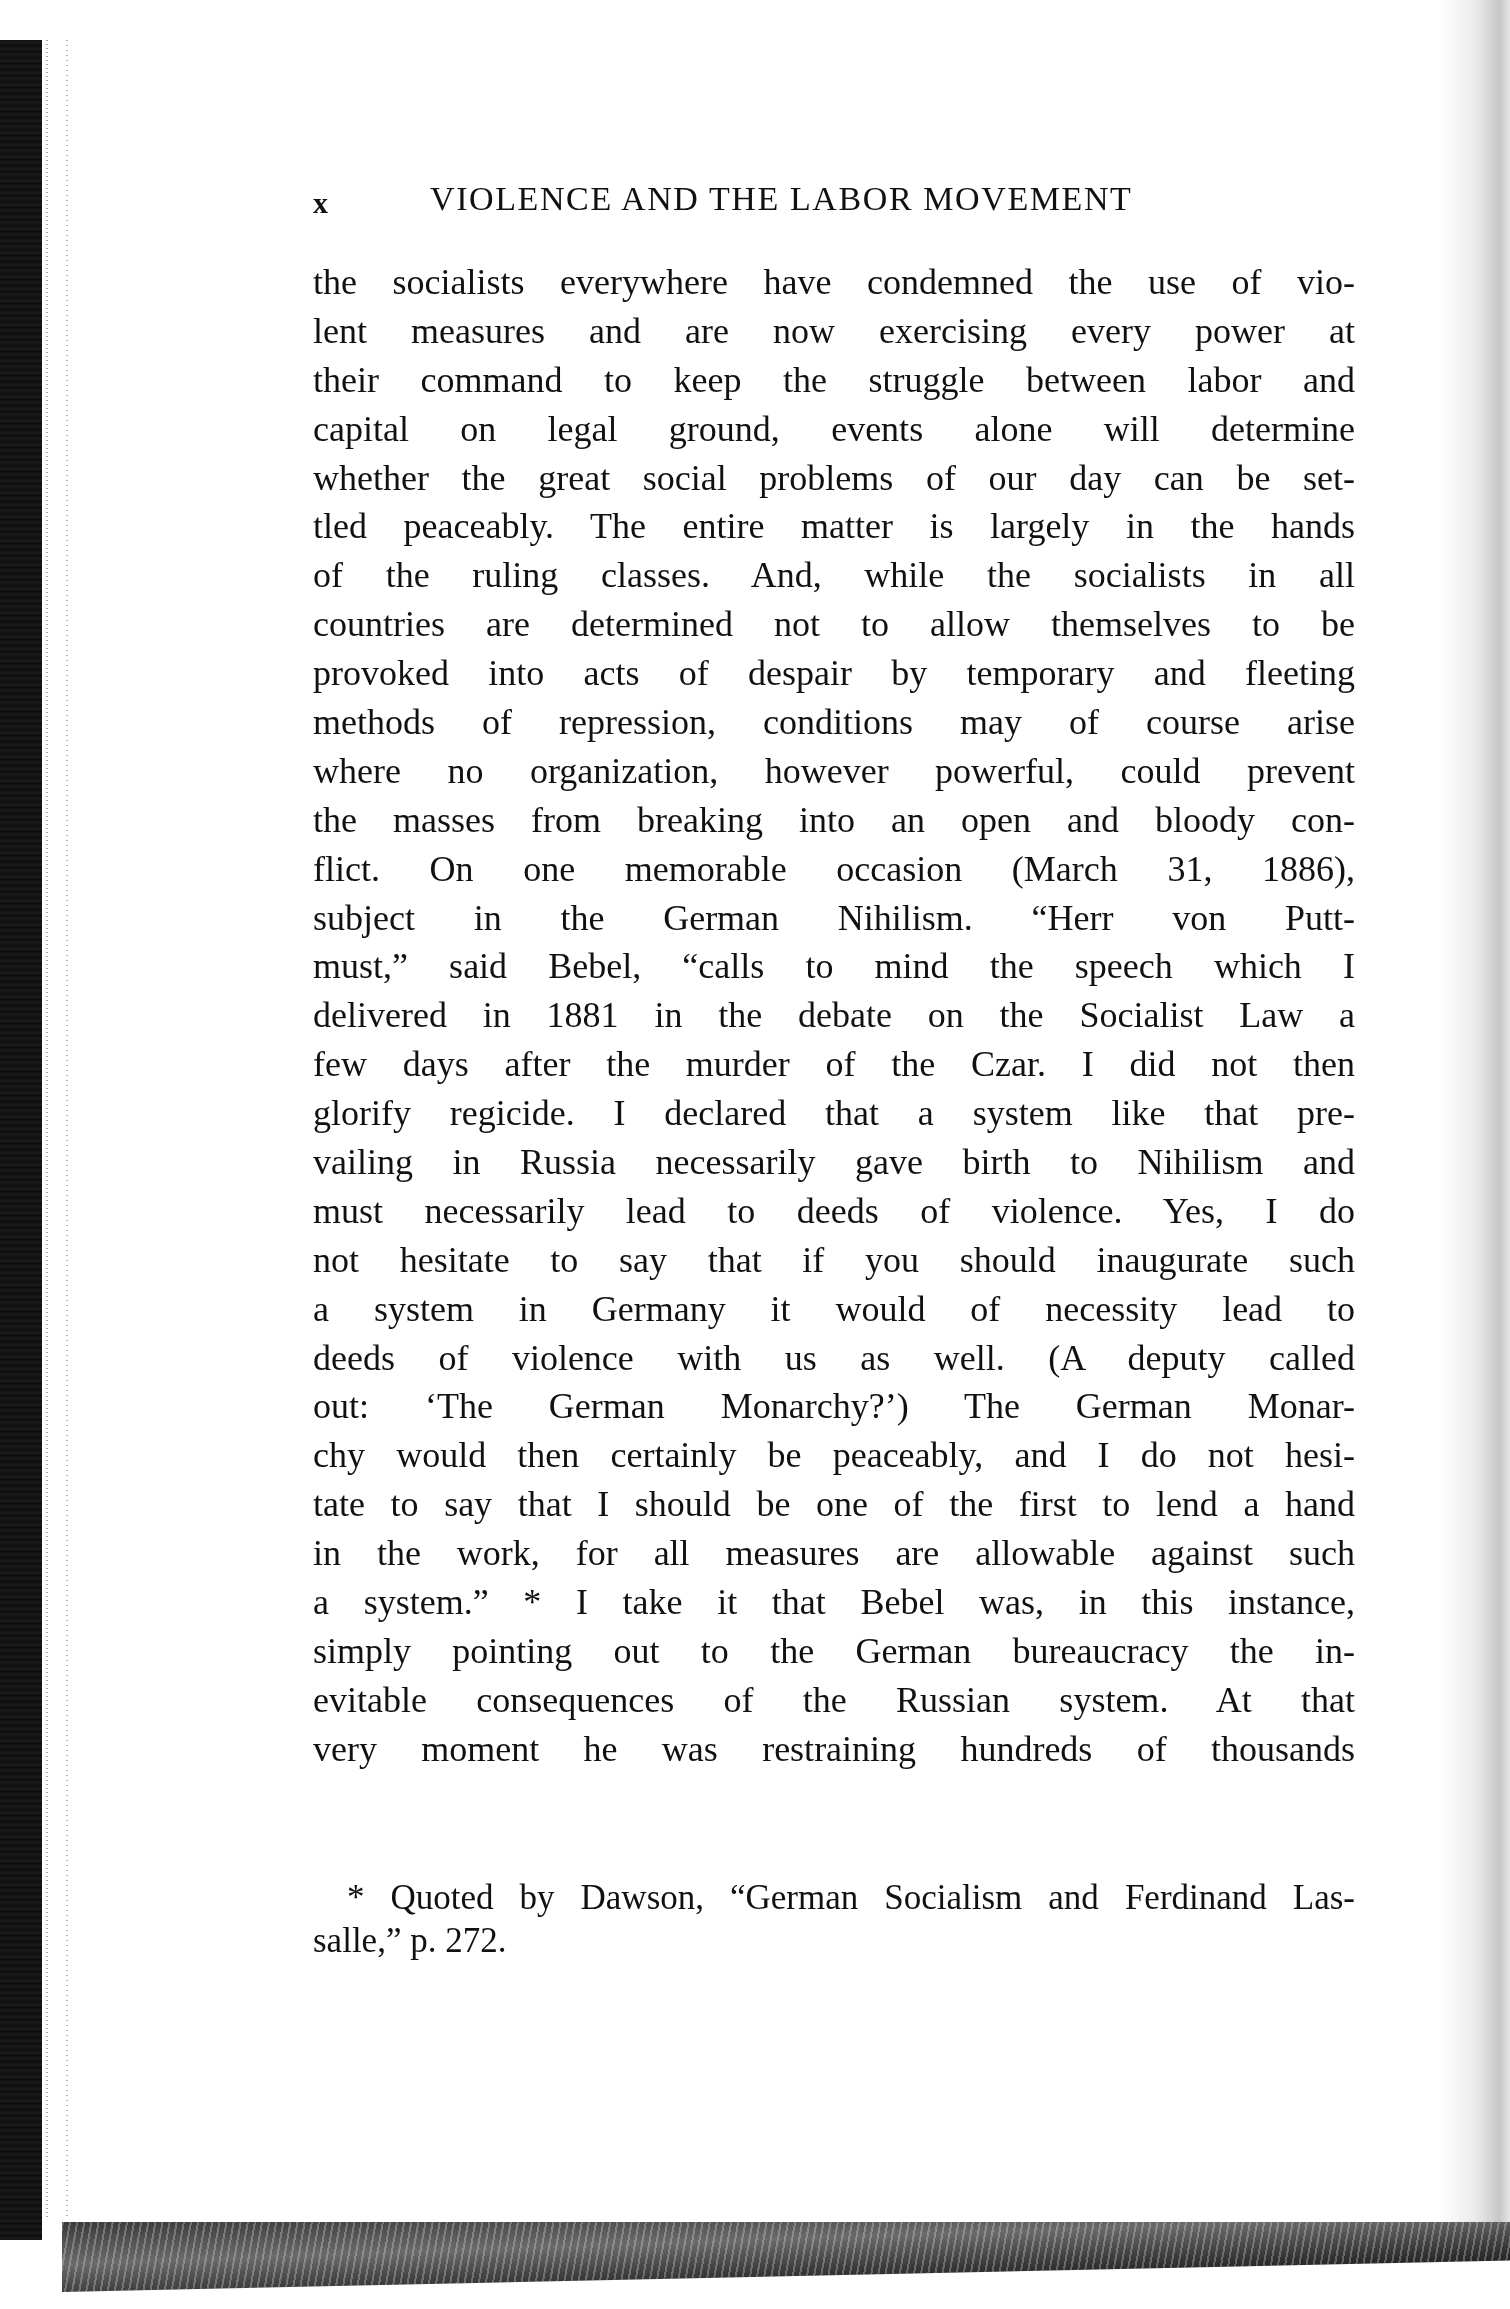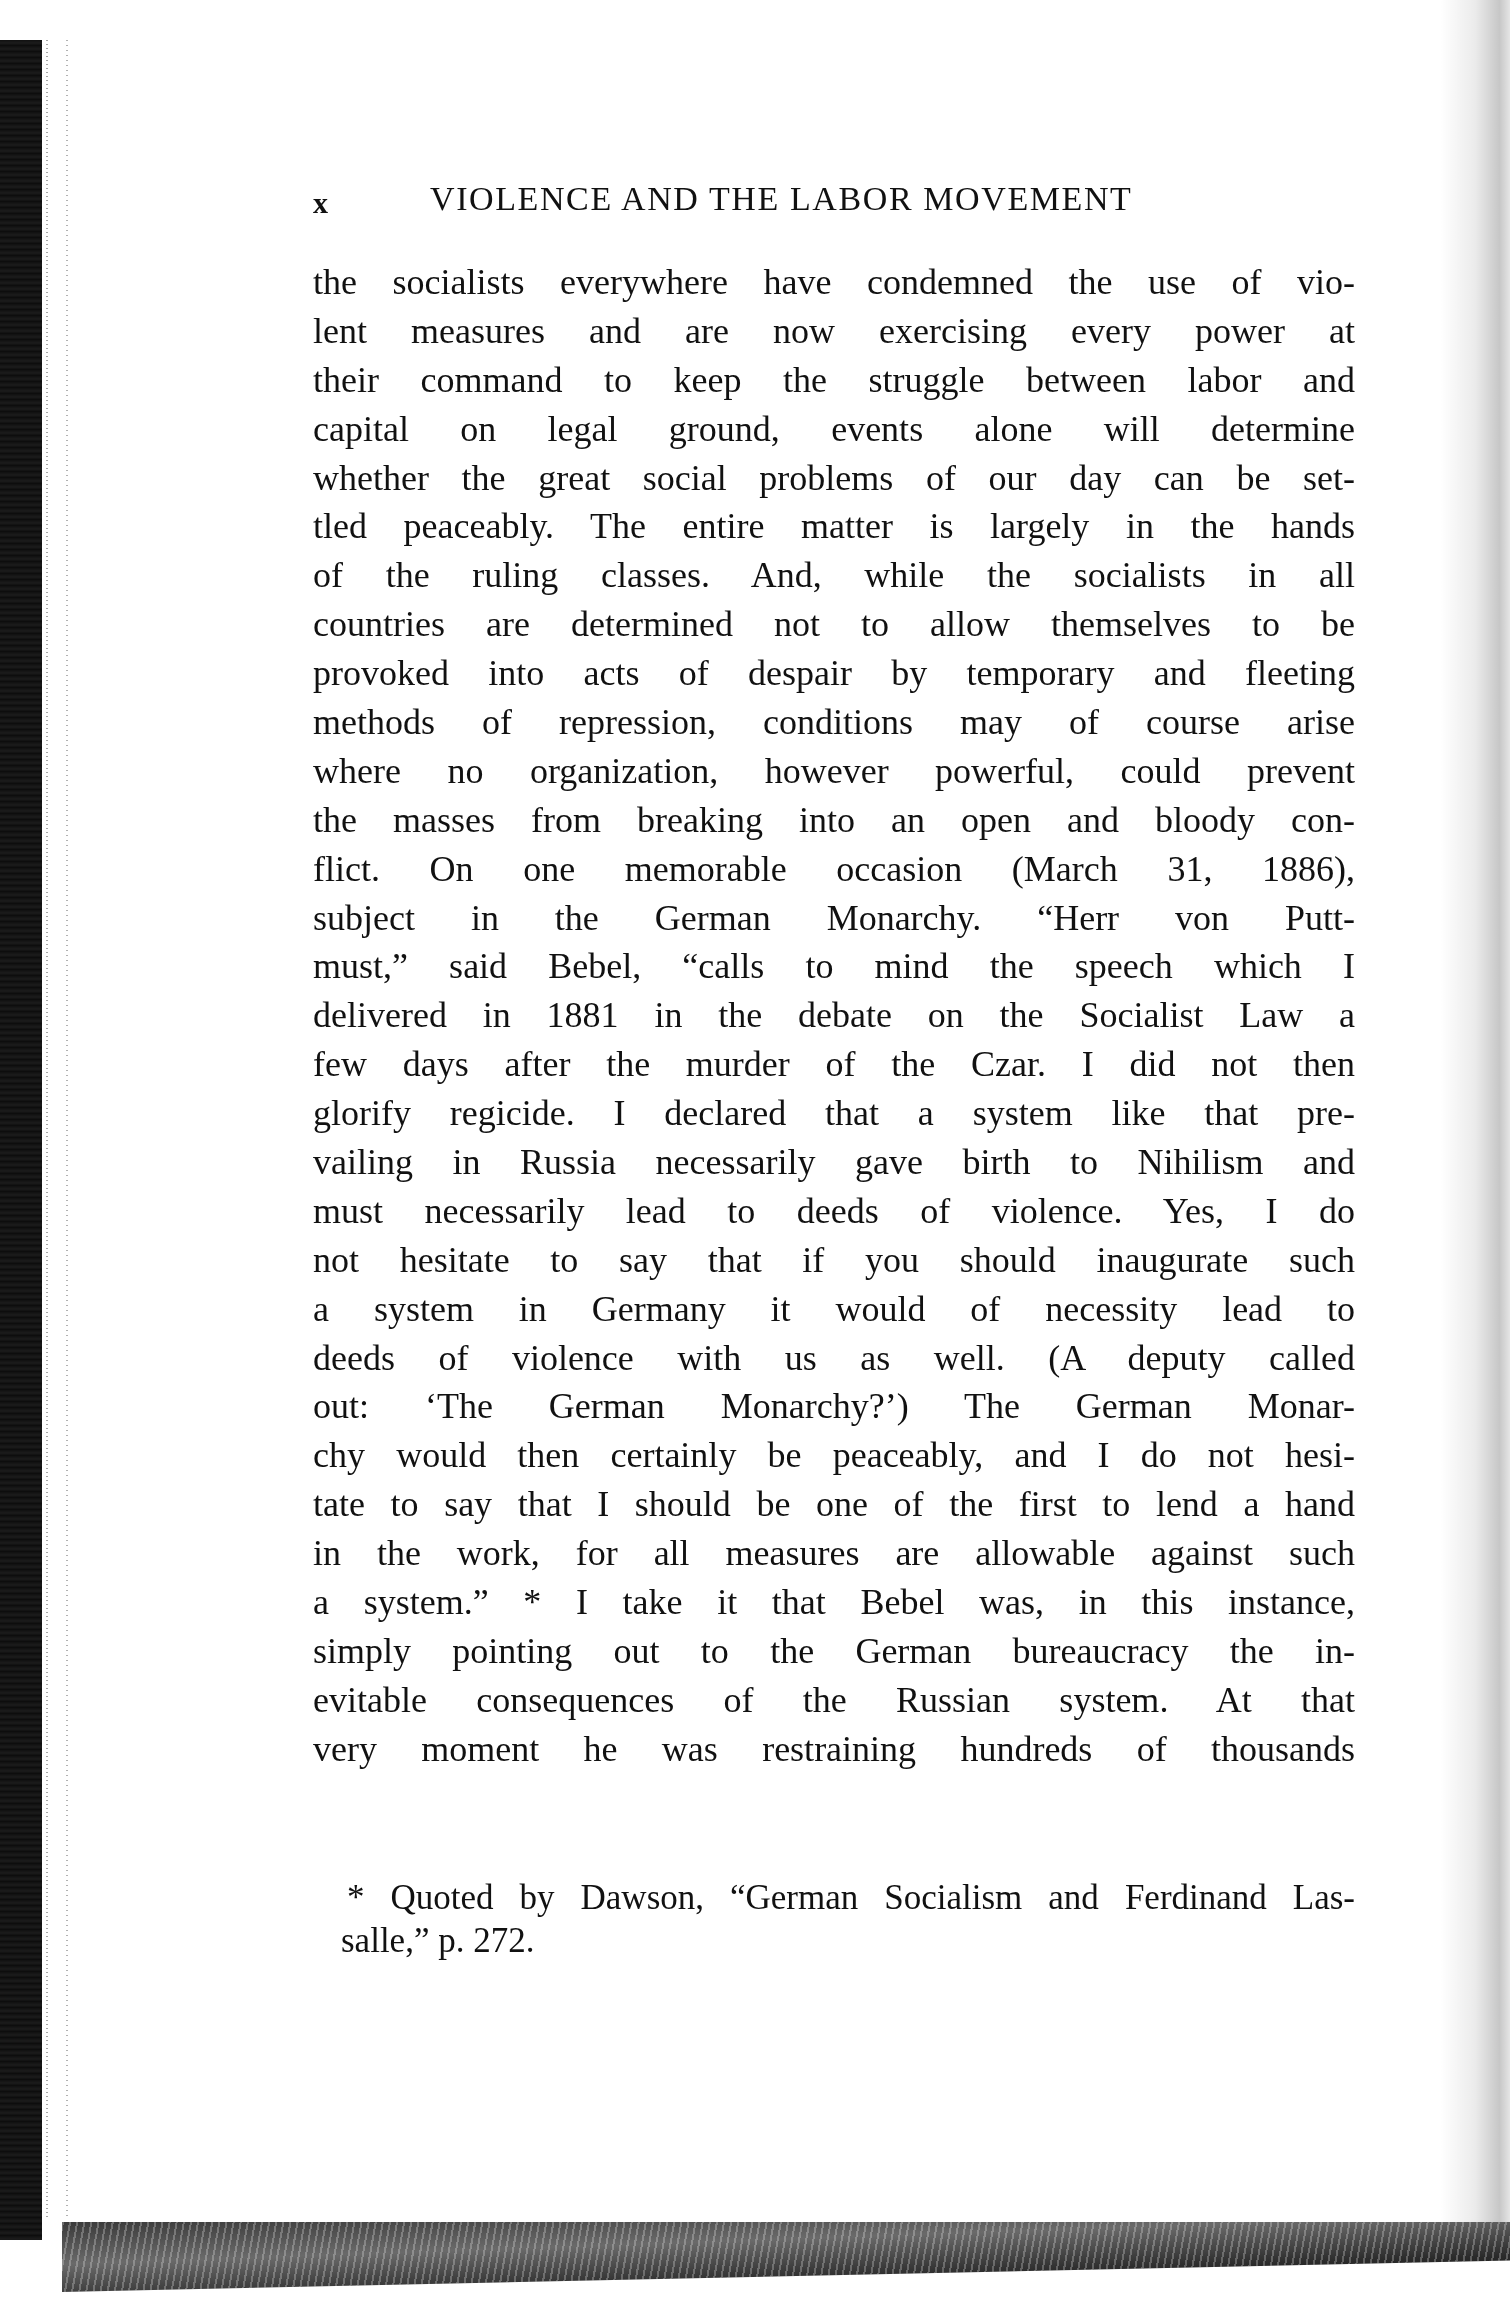--- a/index.html
+++ b/index.html
@@ -50,21 +50,21 @@
   }
   .line.last { text-align-last: justify; }
   .footnotes {
     position: absolute; left: 313px; top: 1876px; width: 1042px;
   }
   .fn-line {
     display: block; height: 43px; line-height: 43px; font-size: 35px;
     text-align: justify; text-align-last: justify; white-space: nowrap;
   }
   .fn-line.first { padding-left: 34px; }
-  .fn-line.end { text-align-last: left; margin-left: 28px; }
+  .fn-line.end { text-align-last: left; }
 </style>
 </head>
 <body>
 
 <div class="left-strip"></div>
 <div class="left-dots"></div>
 <div class="right-shade"></div>
 <div class="bottom-band"></div>
 
 <div class="page-header">
@@ -79,21 +79,21 @@
   <span class="line">capital on legal ground, events alone will determine</span>
   <span class="line">whether the great social problems of our day can be set-</span>
   <span class="line">tled peaceably. The entire matter is largely in the hands</span>
   <span class="line">of the ruling classes. And, while the socialists in all</span>
   <span class="line">countries are determined not to allow themselves to be</span>
   <span class="line">provoked into acts of despair by temporary and fleeting</span>
   <span class="line">methods of repression, conditions may of course arise</span>
   <span class="line">where no organization, however powerful, could prevent</span>
   <span class="line">the masses from breaking into an open and bloody con-</span>
   <span class="line">flict. On one memorable occasion (March 31, 1886),</span>
-  <span class="line">subject in the German Monarchy. “Herr von Putt-</span>
+  <span class="line">subject in the German Nihilism. “Herr von Putt-</span>
   <span class="line">must,” said Bebel, “calls to mind the speech which I</span>
   <span class="line">delivered in 1881 in the debate on the Socialist Law a</span>
   <span class="line">few days after the murder of the Czar. I did not then</span>
   <span class="line">glorify regicide. I declared that a system like that pre-</span>
   <span class="line">vailing in Russia necessarily gave birth to Nihilism and</span>
   <span class="line">must necessarily lead to deeds of violence. Yes, I do</span>
   <span class="line">not hesitate to say that if you should inaugurate such</span>
   <span class="line">a system in Germany it would of necessity lead to</span>
   <span class="line">deeds of violence with us as well. (A deputy called</span>
   <span class="line">out: ‘The German Monarchy?’) The German Monar-</span>

